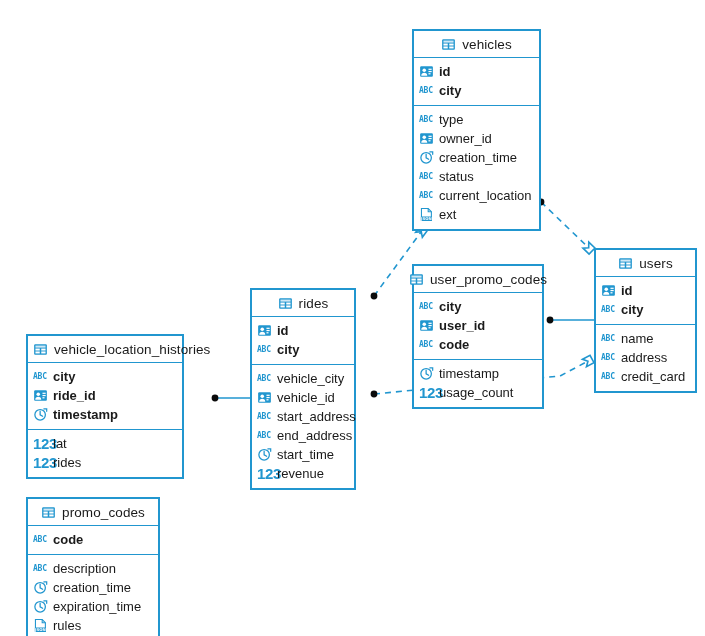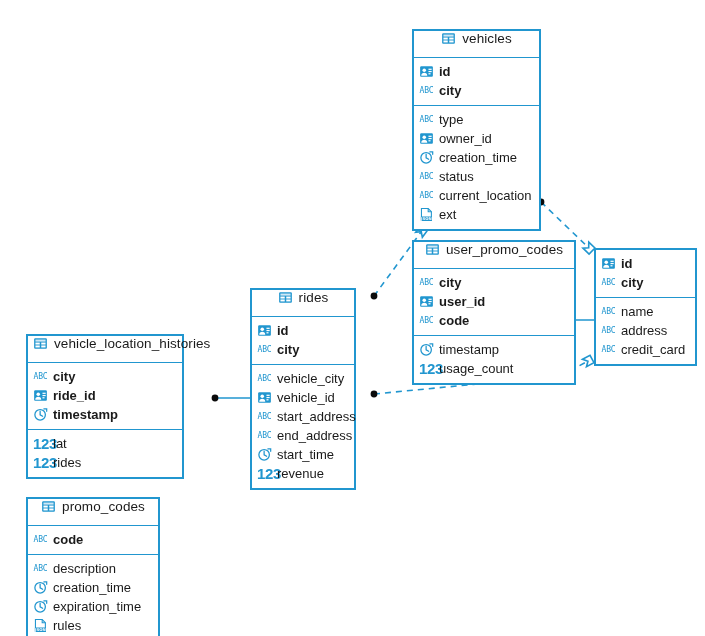--- a/index.html
+++ b/index.html
@@ -16,20 +16,21 @@
 
   .table{
     position:absolute;
     background:#ffffff;
     border:2px solid #2196cf;
     box-sizing:border-box;
   }
   .tbl-header{
     height:27px;
     display:flex;
+    align-items:center;
     justify-content:center;
     gap:6px;
     border-bottom:1.5px solid #2196cf;
     box-sizing:border-box;
     padding:0 18px;
   }
   .tbl-header.left{justify-content:flex-start;padding-left:5px;}
   .tbl-title{
     font-size:13.5px;
     color:#1a1a1a;
@@ -58,22 +59,22 @@
 
   
   .ic{width:15px;height:15px;flex:0 0 15px;display:block;}
   .ic svg{display:block;width:15px;height:15px;}
   .ic-num{
     font-size:15px;font-weight:bold;color:#2196cf;
     letter-spacing:-0.3px;line-height:15px;
     text-align:center;
   }
   .ic-abc{
-    font-size:8px;font-weight:normal;color:#2196cf;
-    line-height:15px;letter-spacing:-0.2px;text-align:center;
+    font-size:8px;font-weight:bold;color:#2196cf;
+    line-height:15px;letter-spacing:-0.2px;text-align:left;
     font-family:"DejaVu Sans Mono",monospace;
   }
 
   
   .edge-solid{stroke:#2196cf;stroke-width:1.6;fill:none;}
   .edge-dash{stroke:#2196cf;stroke-width:1.6;fill:none;stroke-dasharray:6 5;}
   .endpoint-dot{fill:#0b0b0b;}
   .endpoint-open{fill:#ffffff;stroke:#2196cf;stroke-width:1.6;}
 </style>
 </head>
@@ -180,21 +181,21 @@
               <path d="M2.6 1.6 h7.2 l3.4 3.4 v9.4 h-10.6 z" fill="#ffffff" stroke="#2196cf" stroke-width="1.15"></path>
               <path d="M9.8 1.6 v3.4 h3.4" fill="none" stroke="#2196cf" stroke-width="1.15"></path>
               <rect x="2.0" y="10.0" width="11.8" height="4.6" rx="0.6" fill="#2196cf"></rect>
               <text x="7.9" y="13.6" text-anchor="middle" font-family="DejaVu Sans, sans-serif" font-size="4.1" font-weight="bold" fill="#ffffff">JSON</text>
             </svg>
           </span>
           <span class="col-name">ext</span>
         </div>
       </div>
     </div>
-    <div class="table" style="left: 412px; top: 240px; width: 164px;">
+    <div class="table" style="left: 412px; top: 264px; width: 132px;">
       <div class="tbl-header">
         <span class="ic">
           <svg viewBox="0 0 16 16" xmlns="http://www.w3.org/2000/svg">
             <rect x="1.2" y="2.4" width="13.6" height="11.2" rx="1.2" fill="#2196cf"></rect>
             <rect x="2.6" y="3.8" width="10.8" height="2.2" fill="#cfe8f6"></rect>
             <rect x="2.6" y="7.0" width="4.6" height="2.1" fill="#ffffff"></rect>
             <rect x="8.8" y="7.0" width="4.6" height="2.1" fill="#ffffff"></rect>
             <rect x="2.6" y="10.1" width="4.6" height="2.1" fill="#ffffff"></rect>
             <rect x="8.8" y="10.1" width="4.6" height="2.1" fill="#ffffff"></rect>
           </svg>
@@ -235,20 +236,33 @@
           </span>
           <span class="col-name">timestamp</span>
         </div>
         <div class="row">
           <span class="ic ic-num">123</span>
           <span class="col-name">usage_count</span>
         </div>
       </div>
     </div>
     <div class="table" style="left: 594px; top: 248px; width: 103px;">
+      <div class="tbl-header">
+        <span class="ic">
+          <svg viewBox="0 0 16 16" xmlns="http://www.w3.org/2000/svg">
+            <rect x="1.2" y="2.4" width="13.6" height="11.2" rx="1.2" fill="#2196cf"></rect>
+            <rect x="2.6" y="3.8" width="10.8" height="2.2" fill="#cfe8f6"></rect>
+            <rect x="2.6" y="7.0" width="4.6" height="2.1" fill="#ffffff"></rect>
+            <rect x="8.8" y="7.0" width="4.6" height="2.1" fill="#ffffff"></rect>
+            <rect x="2.6" y="10.1" width="4.6" height="2.1" fill="#ffffff"></rect>
+            <rect x="8.8" y="10.1" width="4.6" height="2.1" fill="#ffffff"></rect>
+          </svg>
+        </span>
+        <span class="tbl-title">users</span>
+      </div>
       <div class="grp keys">
         <div class="row">
           <span class="ic">
             <svg viewBox="0 0 16 16" xmlns="http://www.w3.org/2000/svg">
               <rect x="1.2" y="2.4" width="13.6" height="11.2" rx="1.2" fill="#2196cf"></rect>
               <circle cx="5.6" cy="6.6" r="1.9" fill="#ffffff"></circle>
               <path d="M2.4 12.4c0-2.0 1.5-3.0 3.2-3.0s3.2 1.0 3.2 3.0z" fill="#ffffff"></path>
               <rect x="10.1" y="5.0" width="3.4" height="1.3" fill="#ffffff"></rect>
               <rect x="10.1" y="7.4" width="3.4" height="1.3" fill="#ffffff"></rect>
               <rect x="10.1" y="9.8" width="2.2" height="1.3" fill="#ffffff"></rect>

